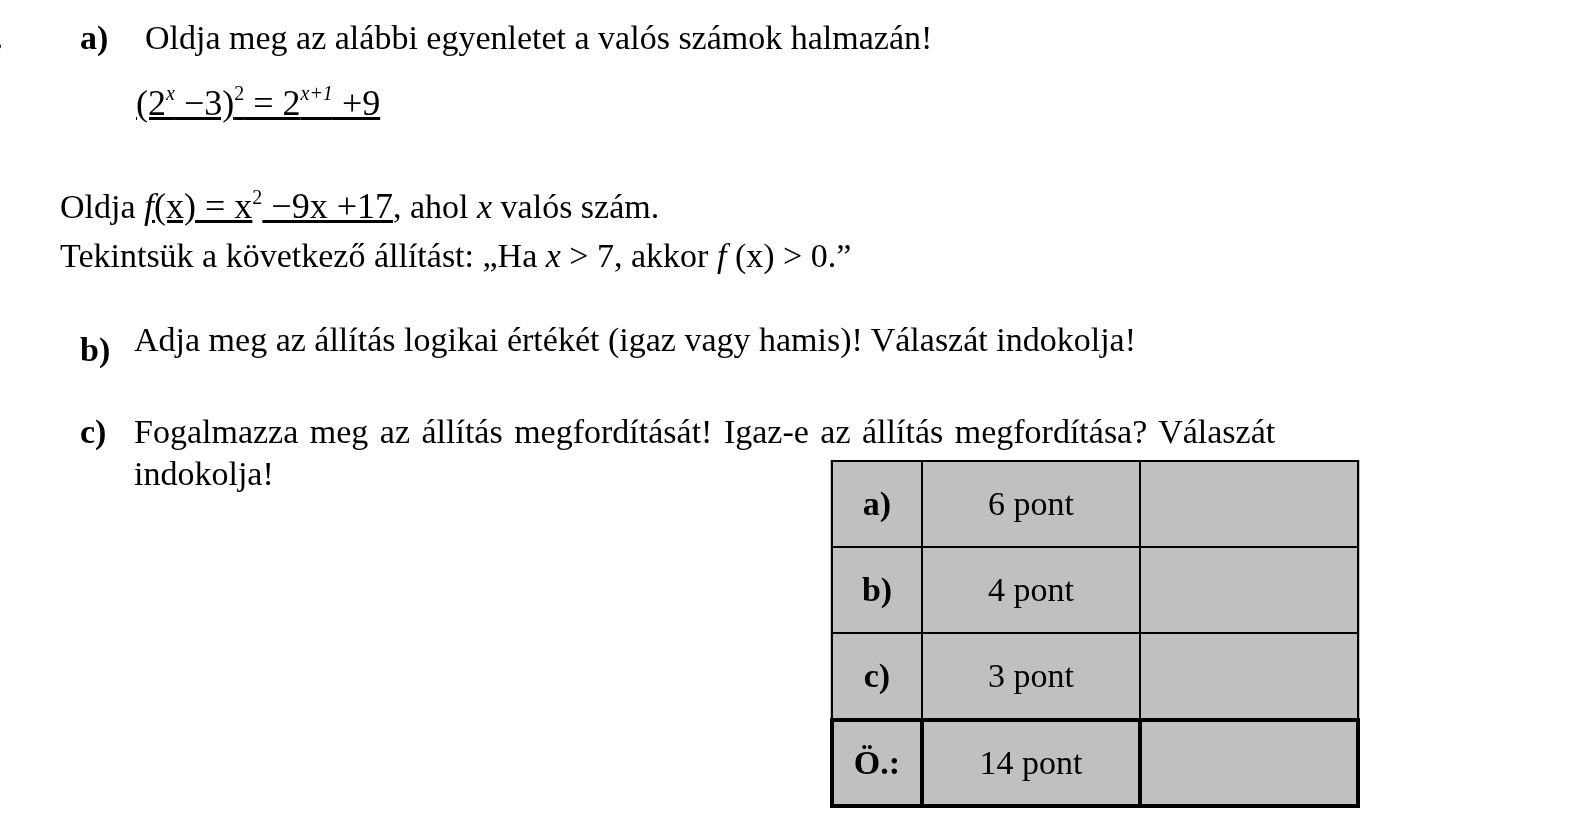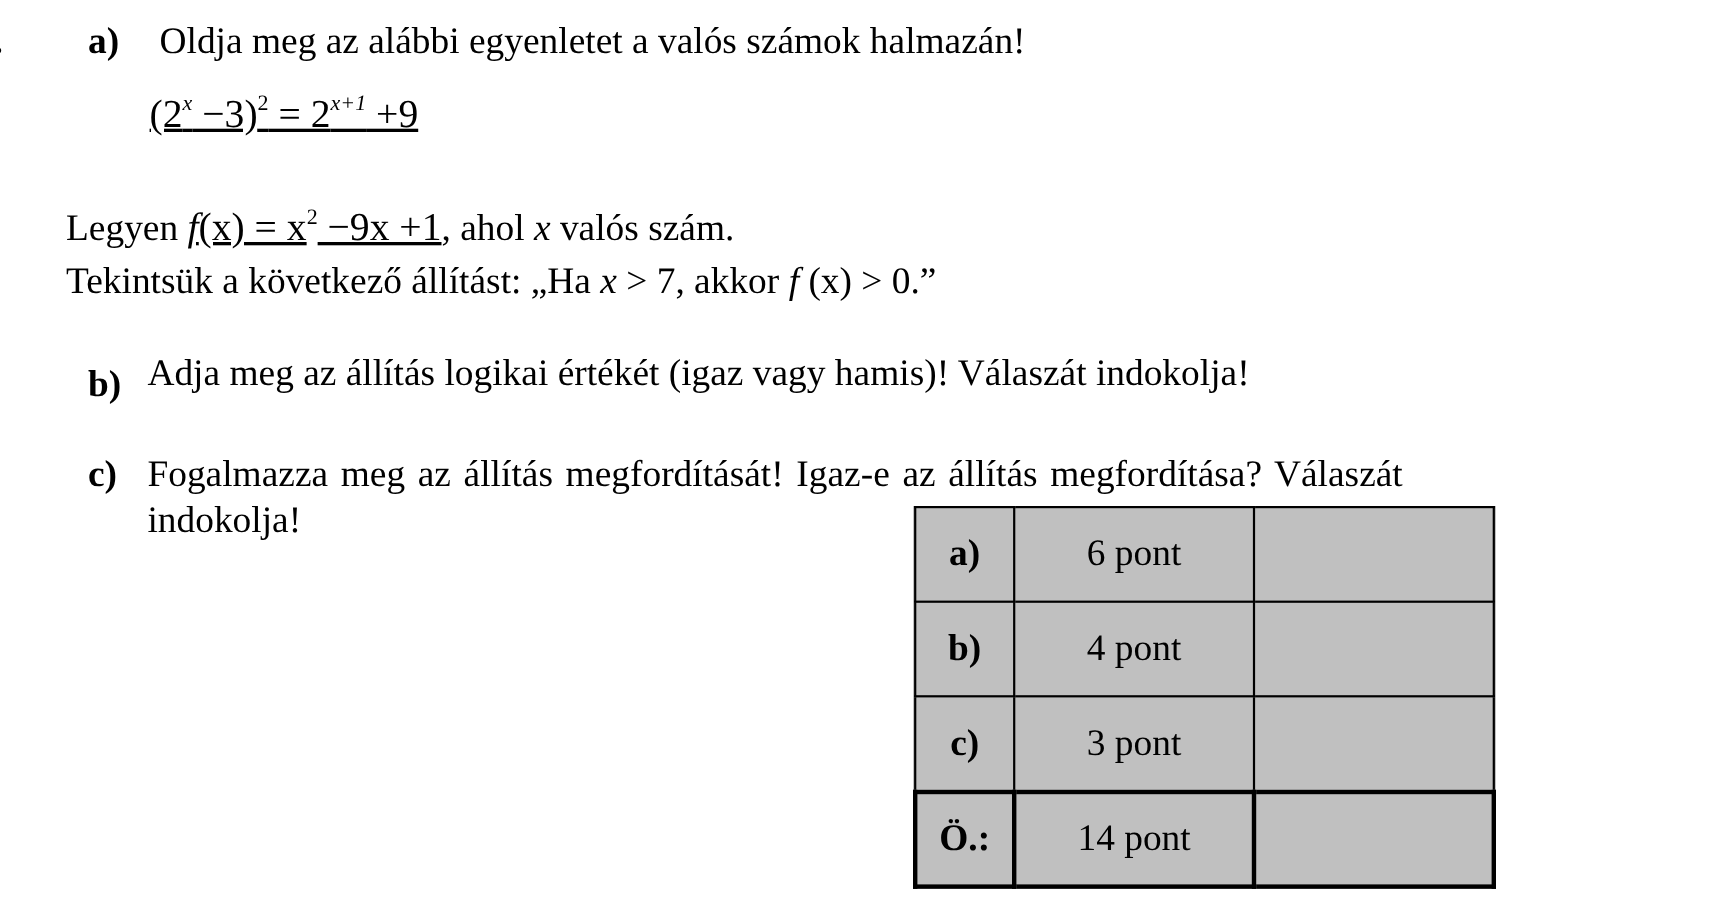--- a/index.html
+++ b/index.html
@@ -39,21 +39,21 @@
 <span class="abs txt bold" style="left:-6px; top:18px;">.</span>
 
 <span class="abs txt bold" style="left:80px; top:18px;">a)</span>
 <span class="abs txt" style="left:134px; top:18px;margin-left:11px;">Oldja meg az alábbi egyenletet a valós számok halmazán!</span>
 
 <div class="abs math" style="left:136px; top:82px;">
   <span>(2</span><sup class="it">x</sup><span> −3)</span><sup>2</sup><span> = 2</span><sup class="it">x+1</sup><span> +9</span>
 </div>
 
 <div class="abs txt" style="left:60px; top:186px;">
-  <span>Legyen </span><span class="it math">f</span><span class="math">(x) = x</span><sup>2</sup><span class="math"> −9x +1</span><span>, ahol </span><span class="it">x</span><span> valós szám.</span>
+  <span>Oldja </span><span class="it math">f</span><span class="math">(x) = x</span><sup>2</sup><span class="math"> −9x +17</span><span>, ahol </span><span class="it">x</span><span> valós szám.</span>
 </div>
 
 <div class="abs txt" style="left:60px; top:236px;text-align:right;">
   <span>Tekintsük a következő állítást: „Ha </span><span class="it">x</span><span> &gt; 7, akkor </span><span class="it">f</span><span> (x)</span><span> &gt; 0.”</span>
 </div>
 
 <span class="abs txt bold" style="left:80px; top:330px;">b)</span>
 <span class="abs txt" style="left:134px; top:320px;">Adja meg az állítás logikai értékét (igaz vagy hamis)! Válaszát indokolja!</span>
 
 <span class="abs txt bold" style="left:80px; top:412px;">c)</span>

